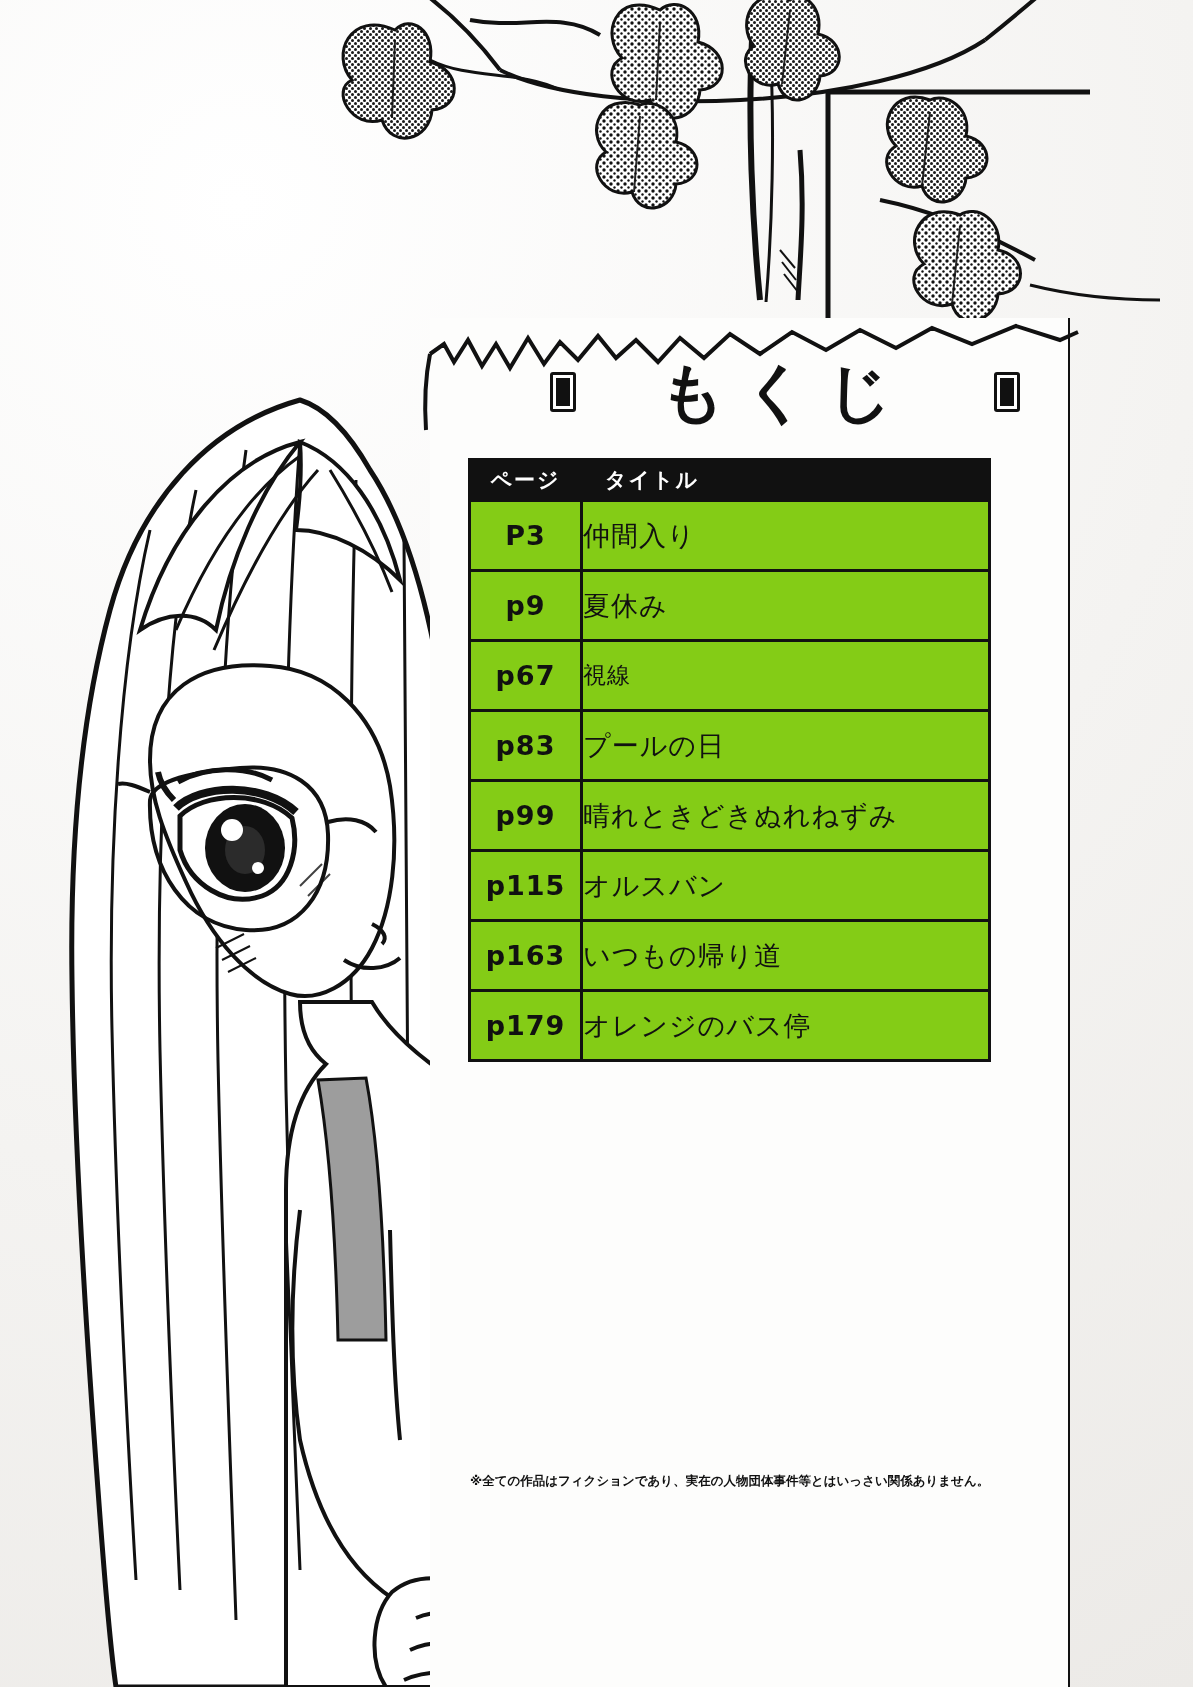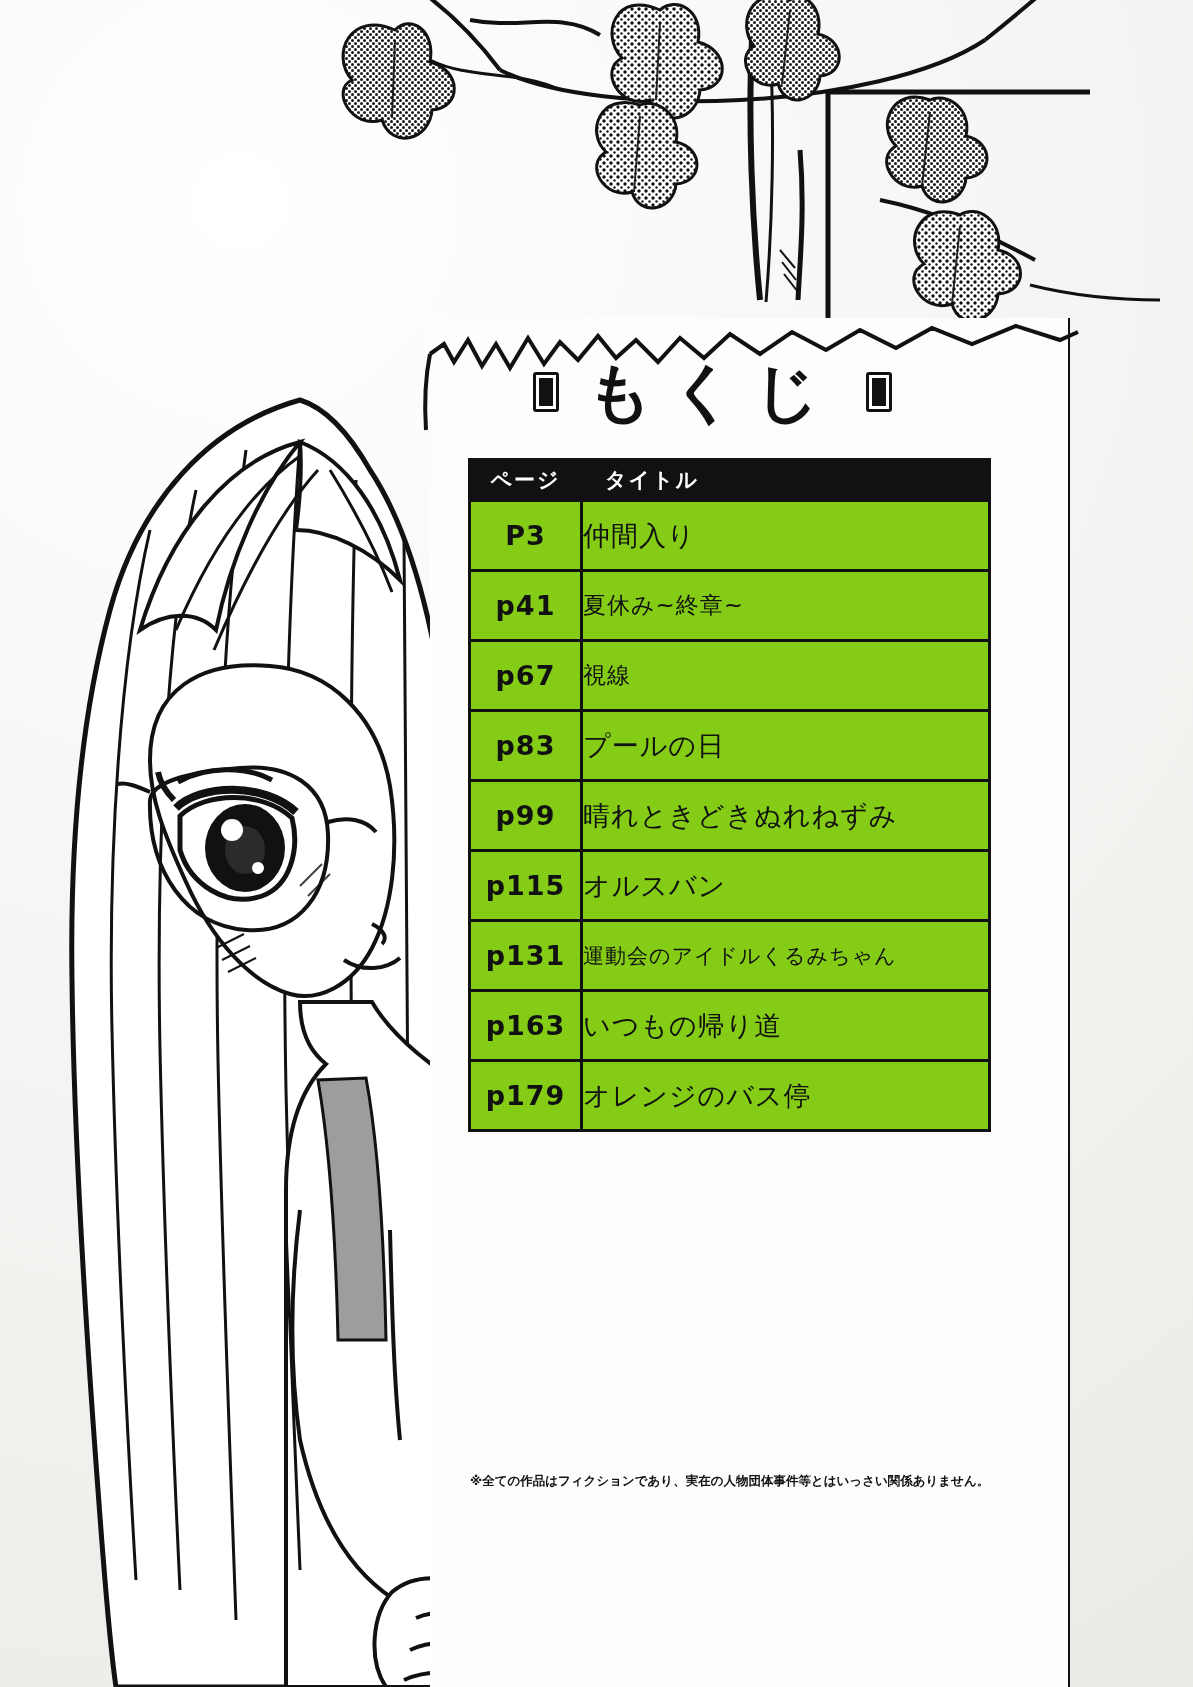--- a/index.html
+++ b/index.html
@@ -51,27 +51,27 @@
     position: absolute;
     left: 0; top: 0;
     width: 640px;
     height: 1369px;
     background: #fdfdfc;
     box-shadow: -2px 0 0 0 #111 inset;
   }
   
   .heading {
     position: absolute;
-    left: 103px;
+    left: 120px;
     top: 28px;
     width: 470px;
     height: 92px;
     display: flex;
     align-items: center;
-    justify-content: flex-start;
+    justify-content: space-between;
     gap: 28px;
   }
   .heading-text {
     font-family: "DejaVu Sans", sans-serif;
     font-size: 64px;
     font-weight: bold;
     letter-spacing: 18px;
     color: #111;
     line-height: 1;
   }
@@ -346,42 +346,38 @@
               <div class="hdr-inner hdr-title-inner">タイトル</div>
             </th>
           </tr>
         </thead>
         <tbody>
           <tr>
             <td class="cell-page">P3</td>
             <td class="cell-title">仲間入り</td>
           </tr>
           <tr>
-            <td class="cell-page">p41</td>
-            <td class="cell-title small">夏休み~終章~</td>
+            <td class="cell-page">p9</td>
+            <td class="cell-title">夏休み</td>
           </tr>
           <tr>
             <td class="cell-page">p67</td>
             <td class="cell-title small">視線</td>
           </tr>
           <tr>
             <td class="cell-page">p83</td>
             <td class="cell-title">プールの日</td>
           </tr>
           <tr>
             <td class="cell-page">p99</td>
             <td class="cell-title">晴れときどきぬれねずみ</td>
           </tr>
           <tr>
             <td class="cell-page">p115</td>
             <td class="cell-title">オルスバン</td>
-          </tr>
-          <tr>
-            <td class="cell-page">p131</td>
-            <td class="cell-title tiny">運動会のアイドルくるみちゃん</td>
           </tr>
           <tr>
             <td class="cell-page">p163</td>
             <td class="cell-title">いつもの帰り道</td>
           </tr>
           <tr>
             <td class="cell-page">p179</td>
             <td class="cell-title">オレンジのバス停</td>
           </tr>
         </tbody>

